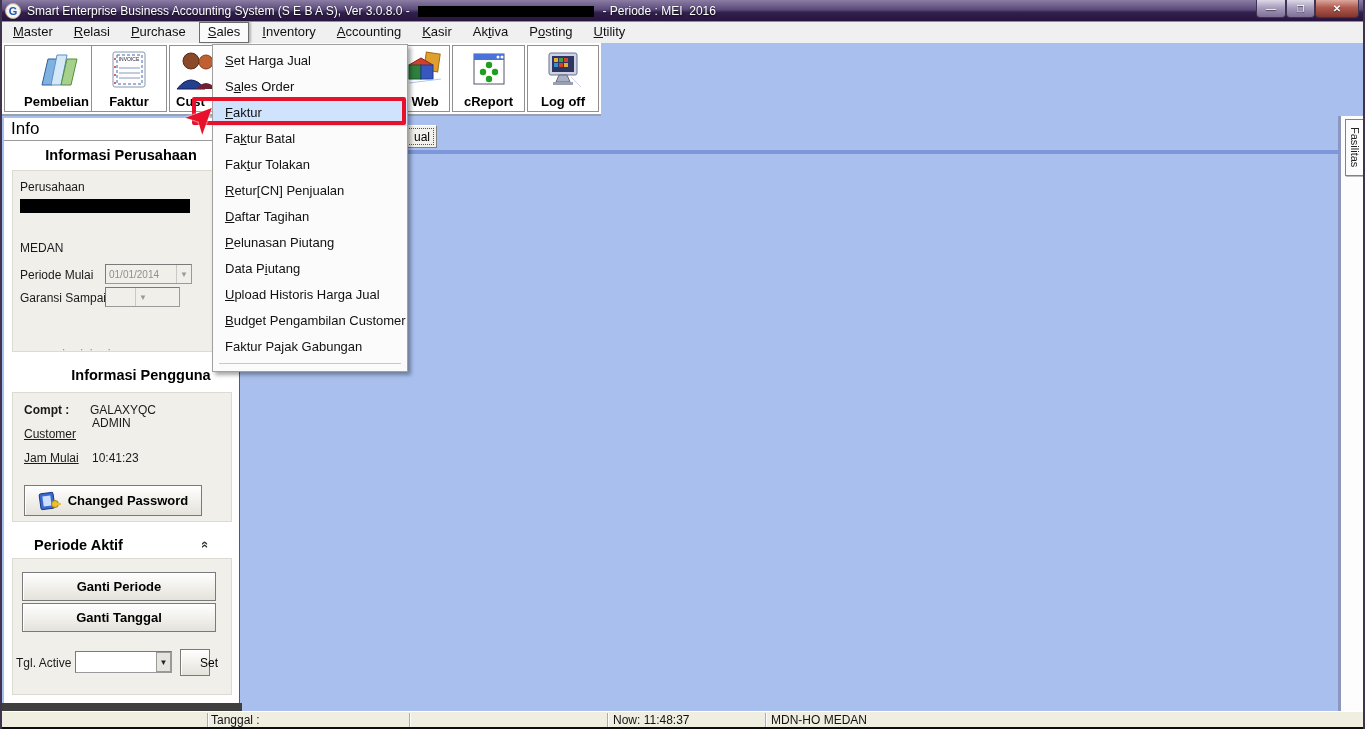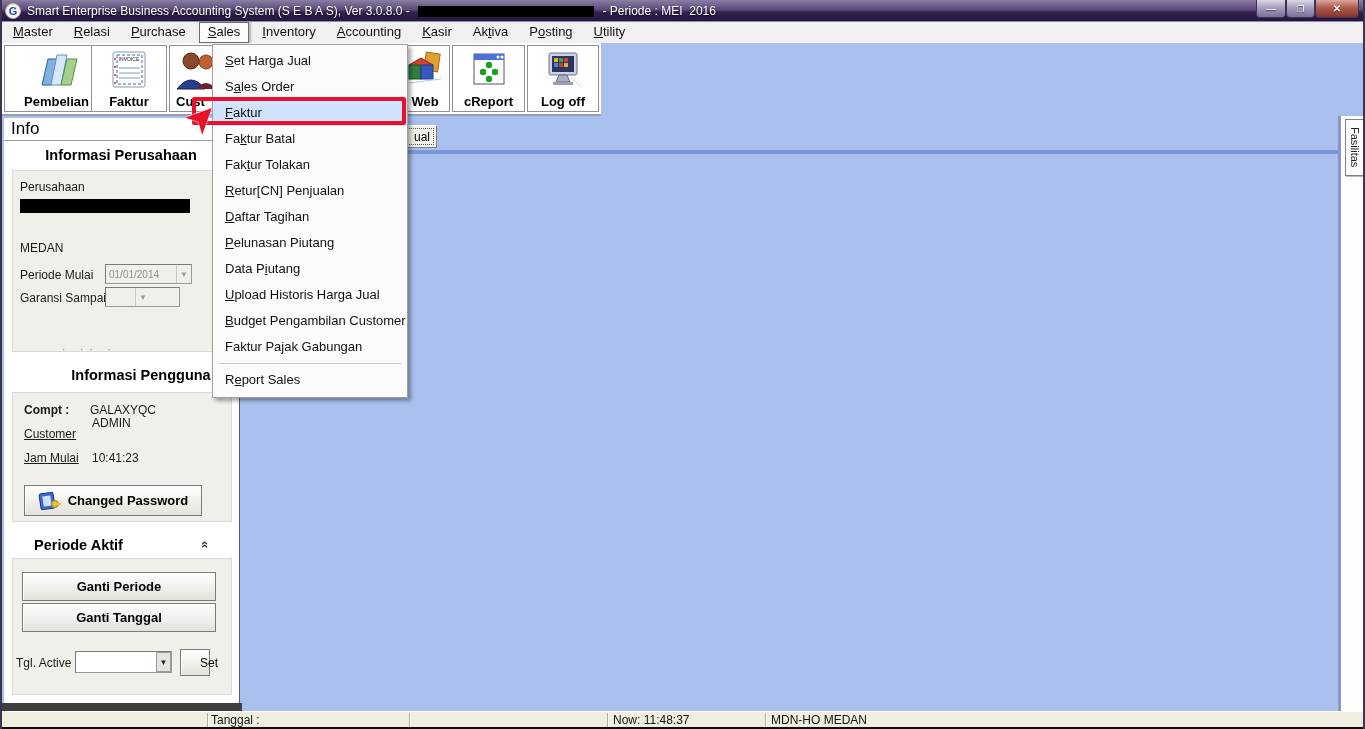--- a/index.html
+++ b/index.html
@@ -312,21 +312,20 @@
       <div class="dditem"><span></span><span class="mn">P</span><span>elunasan Piutang</span></div>
 
       <div class="dditem"><span>Data P</span><span class="mn">i</span><span>utang</span></div>
 
       <div class="dditem"><span></span><span class="mn">U</span><span>pload Historis Harga Jual</span></div>
 
       <div class="dditem"><span></span><span class="mn">B</span><span>udget Pengambilan Customer</span></div>
 
       <div class="dditem"><span>Faktur Pajak Gabungan</span><span class="mn"></span><span></span></div>
     <div class="menu-sep"></div>
-      <div class="dditem"><span>R</span><span class="mn">e</span><span>port Sales</span></div>
     </div>
 
   <div class="annbox"></div>
   <div class="annarrow">➤</div>
 
   <div class="statusbar">
     <div class="sbsep" style="left:205px;"></div>
     <div class="sbtext" style="left:209px;">Tanggal :</div>
     <div class="sbsep" style="left:407px;"></div>
     <div class="sbsep" style="left:605px;"></div>

